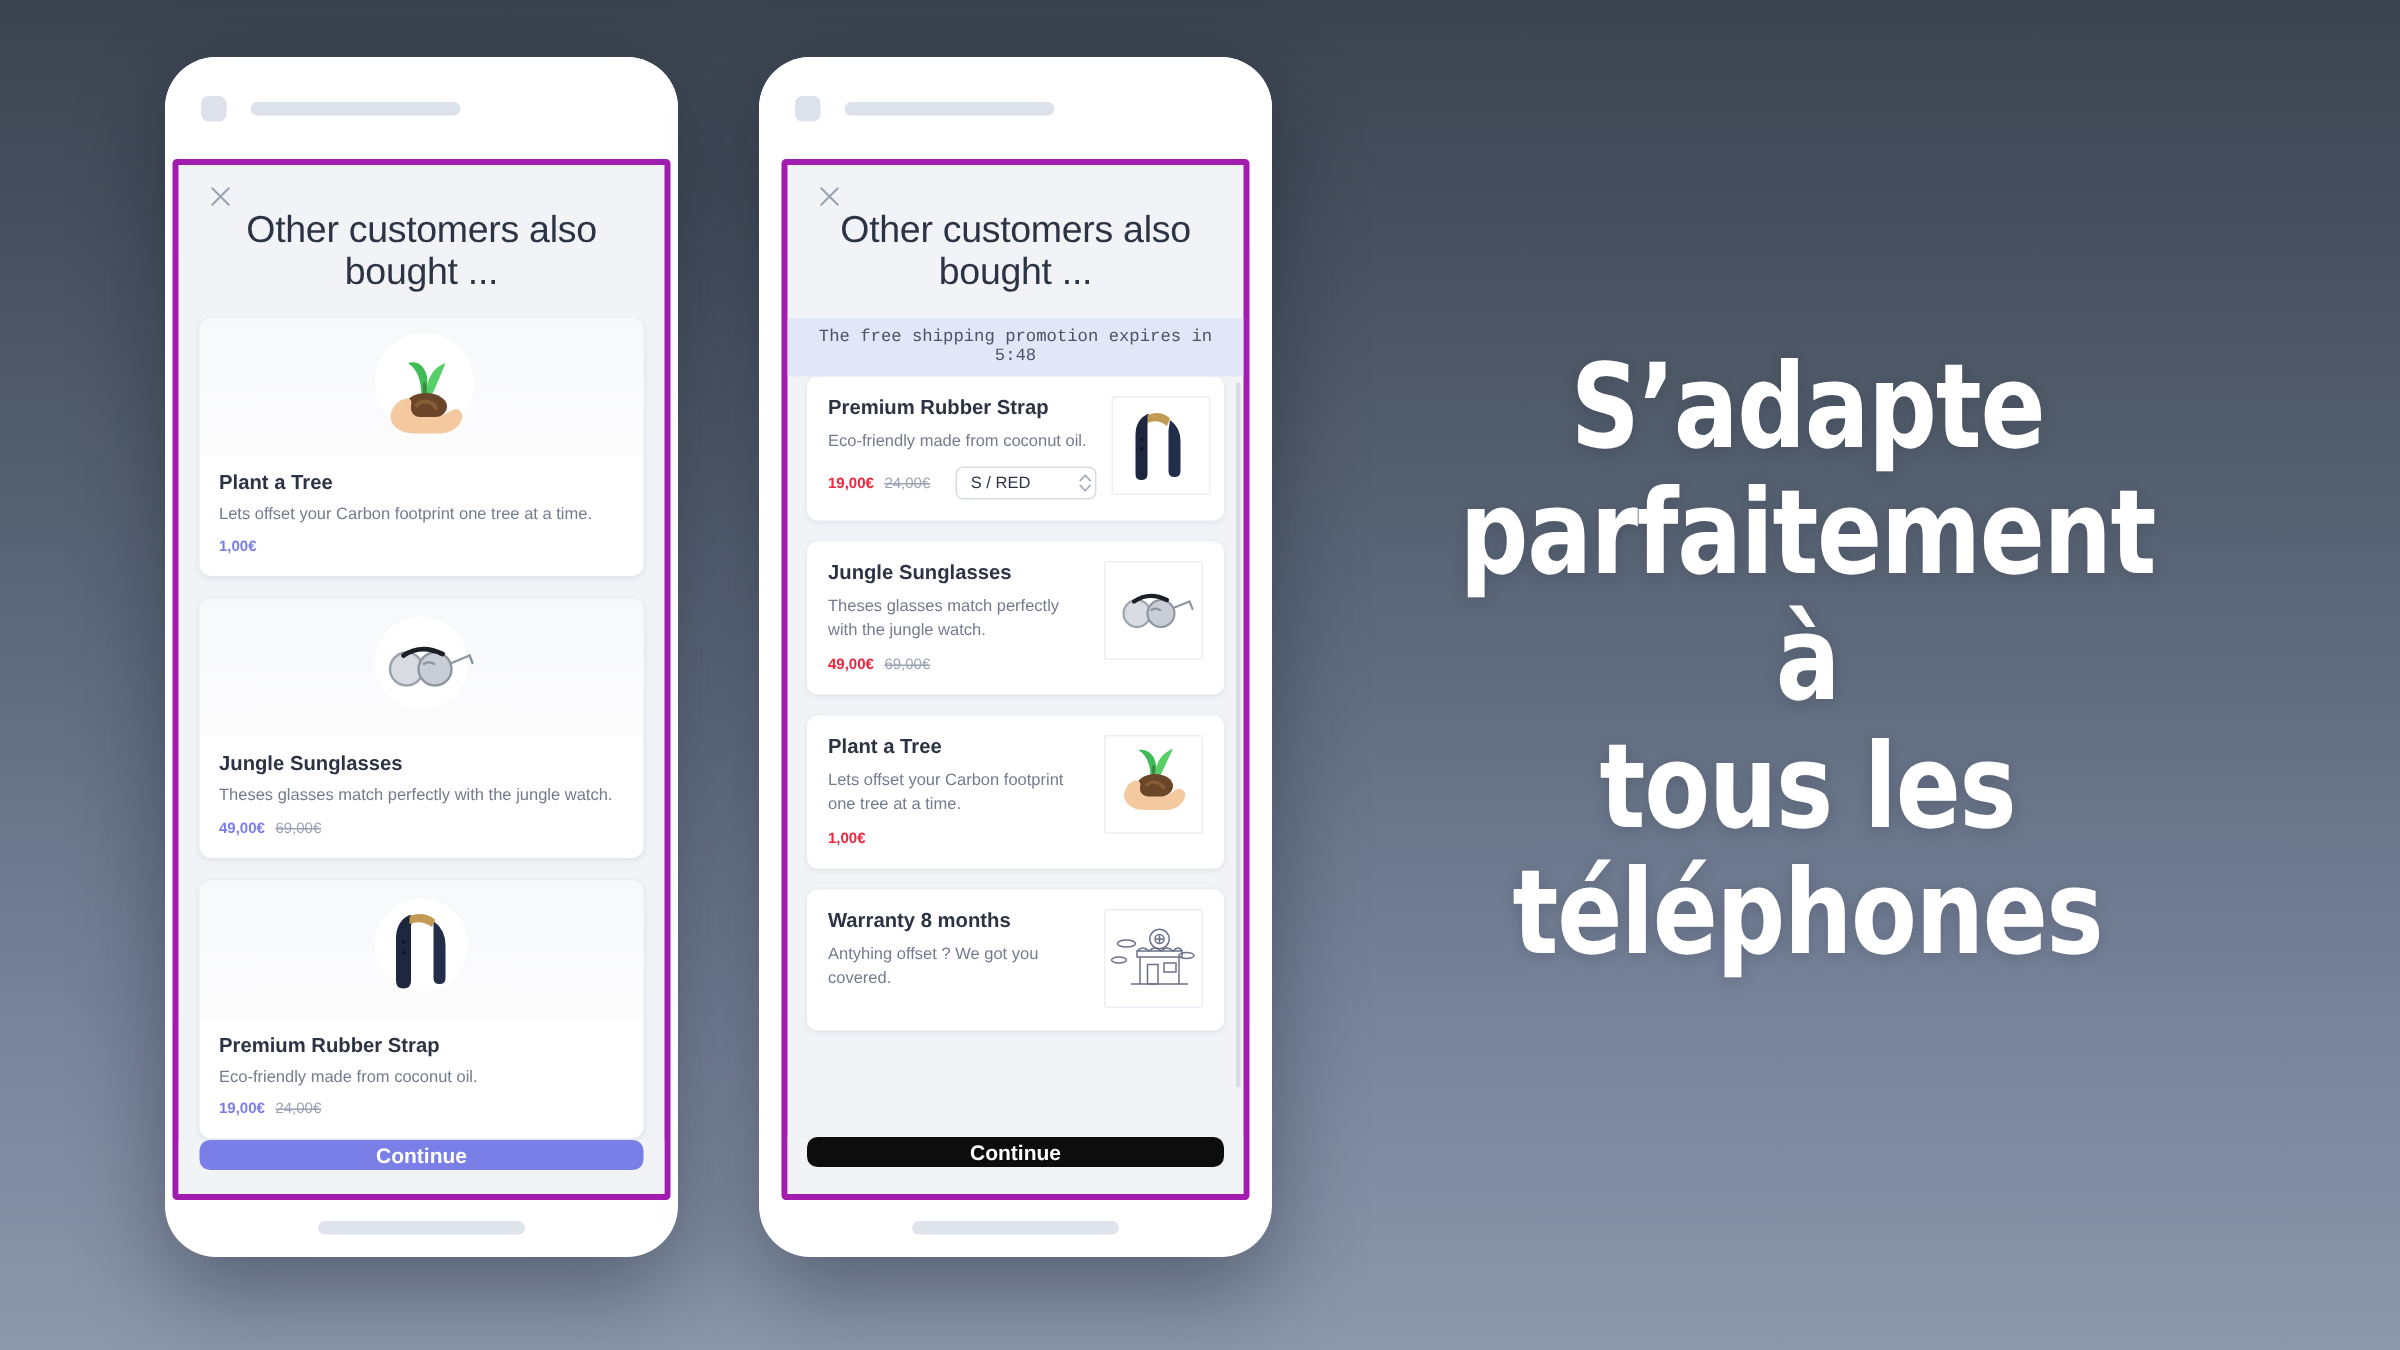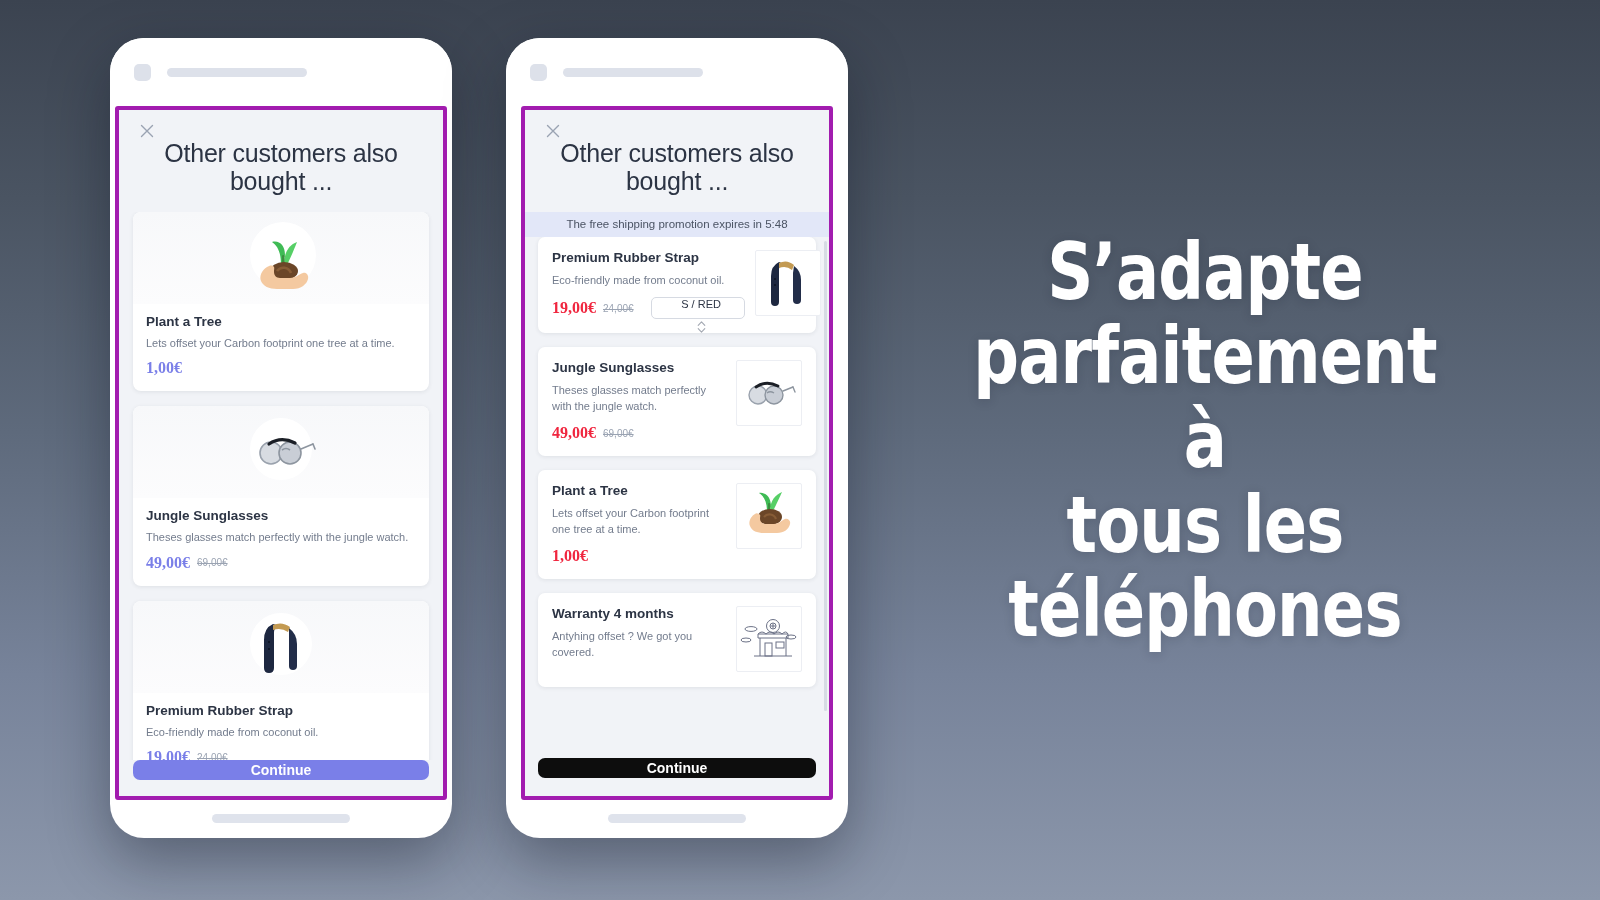--- a/index.html
+++ b/index.html
@@ -80,20 +80,21 @@
     letter-spacing: -0.2px;
   }
 
   
   .promo-banner {
     background: #e2e7f8;
     text-align: center;
     font-size: 11.5px;
     color: #4b5464;
     padding: 6px 8px 7px;
+    font-family: Liberation Mono, monospace;
   }
 
   
   .sheet-body {
     position: relative;
     overflow: hidden;
   }
   .sheet-body-left  { height: 608px; padding: 0 14px; }
   .sheet-body-right { height: 551px; padding: 0 13px; }
 
@@ -167,23 +168,22 @@
     display: flex;
     align-items: center;
     justify-content: center;
     overflow: hidden;
     background: #fff;
   }
 
   
   .price-line { display: flex; align-items: center; gap: 7px; }
   .price-now {
-    font-size: 16px;
+    font-size: 10px;
     font-weight: 700;
-    font-family: Liberation Serif, serif;
   }
   .price-now.purple { color: #7a7fe8; }
   .price-now.red    { color: #f0263f; }
   .price-was {
     font-size: 10px;
     color: #9aa3b2;
     text-decoration: line-through;
   }
 
   
@@ -195,21 +195,20 @@
     gap: 10px;
     min-width: 94px;
     height: 22px;
     padding: 0 2px 0 9px;
     border: 1px solid #d6dae2;
     border-radius: 5px;
     background: #fff;
     font-size: 11px;
     color: #2c3444;
     cursor: pointer;
-    flex-direction: column;
   }
   .stepper-icon { flex: none; opacity: .55; }
 
   
   .continue-wrap-left  { padding: 0 14px 16px; }
   .continue-wrap-right { padding: 0 13px 18px; }
   .btn-continue {
     display: block;
     width: 100%;
     border: none;
@@ -440,21 +439,21 @@
             <rect x="30" y="18" width="2.2" height="12" rx="1" fill="#3a8f3f"></rect>
             <ellipse cx="32" cy="32" rx="12" ry="8" fill="#6b4628"></ellipse>
             <path d="M26 32 a7 7 0 0 1 12 2" stroke="#875c36" stroke-width="2.2" fill="none"></path>
             <path d="M17 29 c-4 2 -7 8 -5 12 c2 5 7 7 14 7 h13 c7 0 12 -4 13 -9 c1 -3 -2 -6 -5 -5 c-3 1 -6 5 -11 5 h-9 c-3 0 -5 -3 -5 -5 c0 -3 1 -4 -1 -5 c-2 -1 -3 -1 -4 0 z" fill="#f4c9a0"></path>
           </svg>
         </div>
       </div>
 
       <div class="card-row">
         <div class="card-row-text">
-          <div class="prod-title">Warranty 4 months</div>
+          <div class="prod-title">Warranty 8 months</div>
           <div class="prod-desc">Antyhing offset ? We got you covered.</div>
         </div>
         <div class="card-row-media">
           <svg class="illus" width="62" height="54" viewBox="0 0 62 54">
             <g stroke="#6b7186" stroke-width="1" fill="none">
               <ellipse cx="13" cy="17" rx="6" ry="2.4"></ellipse>
               <ellipse cx="8" cy="28" rx="5" ry="2"></ellipse>
               <ellipse cx="53" cy="25" rx="5" ry="2"></ellipse>
               <circle cx="35" cy="14" r="6.5"></circle>
               <circle cx="35" cy="14" r="3"></circle>

